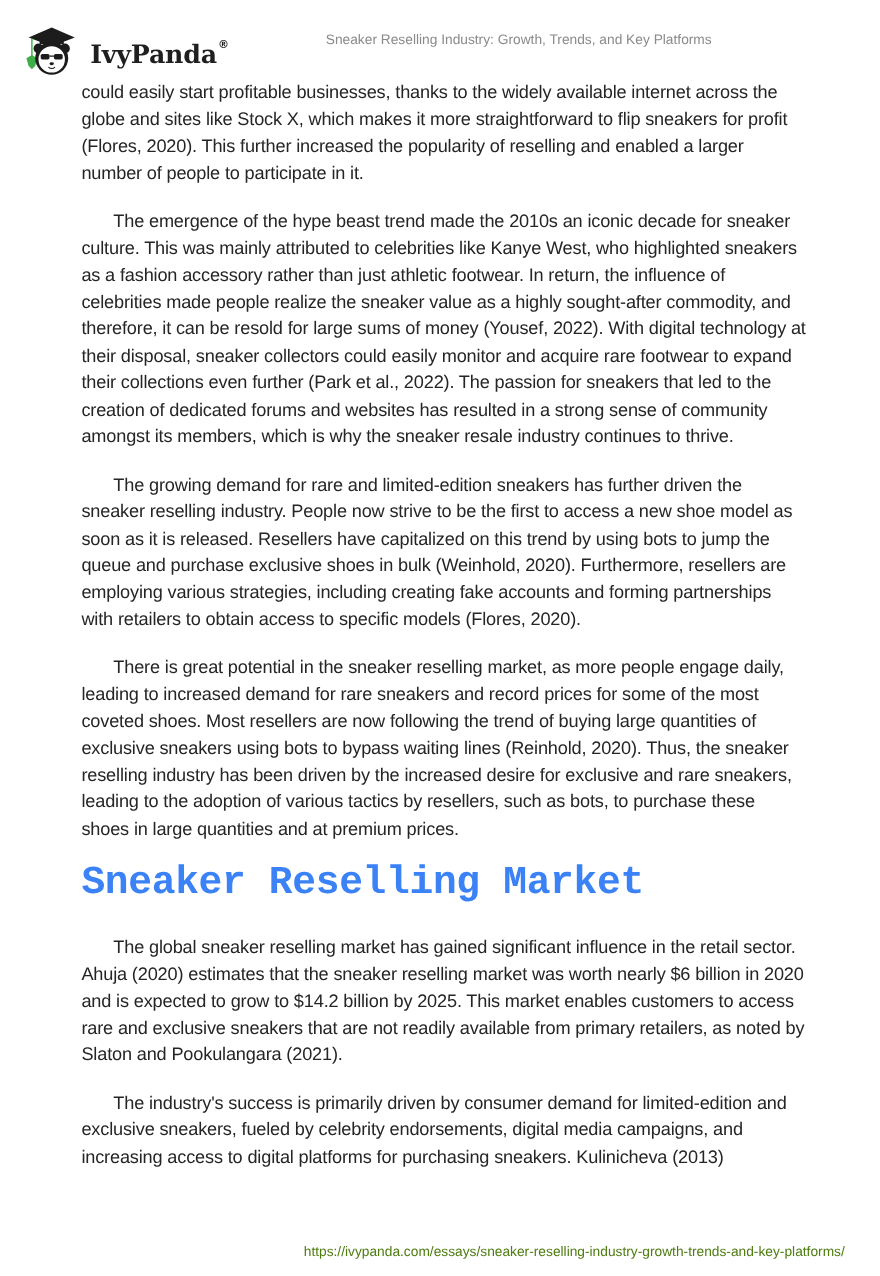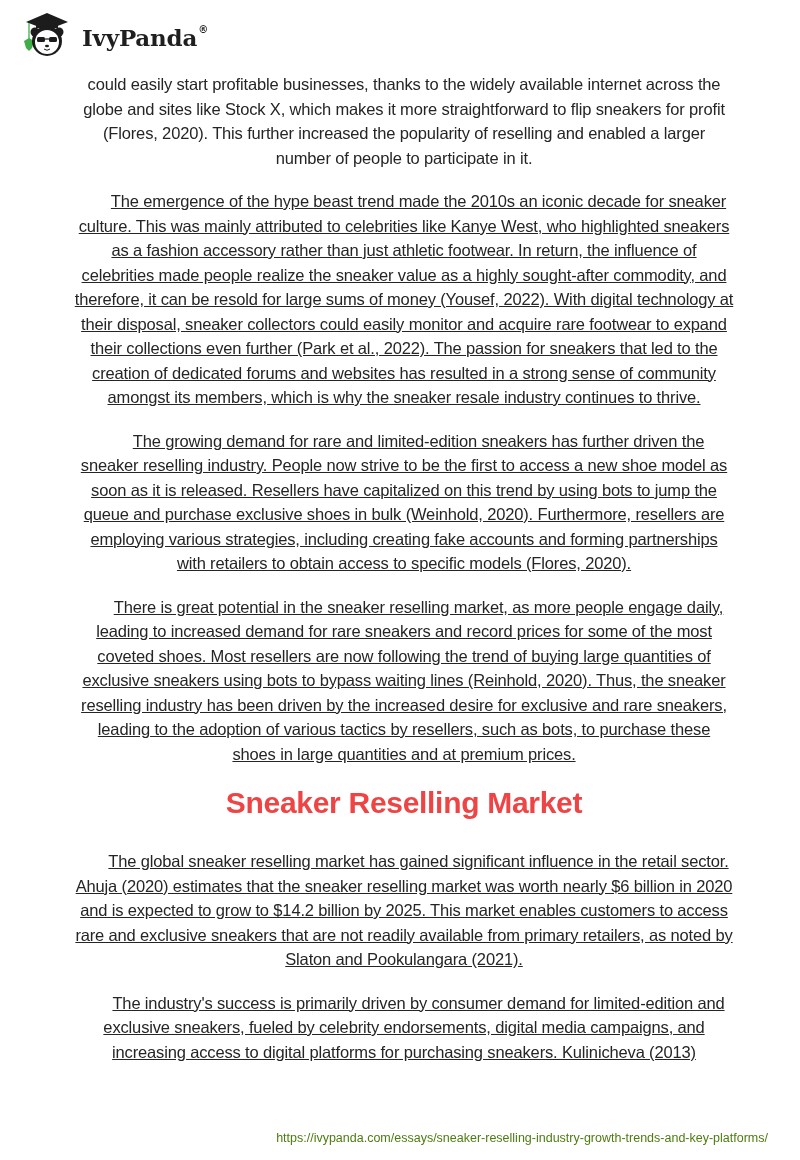--- a/index.html
+++ b/index.html
@@ -9,21 +9,21 @@
       background: #ffffff;
       overflow: hidden;
     }
     body {
       position: relative;
       font-family: "Liberation Sans", sans-serif;
       color: #222222;
     }
     .header {
       position: absolute;
-      left: 0; top: 2px;
+      left: 0; top: 14px;
       width: 680px;
       height: 60px;
     }
     .logo {
       position: absolute;
       left: 18px;
       top: 8px;
       display: flex;
       align-items: center;
     }
@@ -57,38 +57,38 @@
       top: 15px;
       font-size: 12.5px;
       color: #8a8a8a;
       white-space: nowrap;
     }
     .content {
       position: absolute;
       left: 74px;
       top: 72px;
       width: 660px;
-      text-align: center;
     }
     .para {
       font-size: 16.5px;
       line-height: 24.5px;
       color: #252525;
       margin-bottom: 19px;
       letter-spacing: -0.15px;
     }
-    .para.indent { text-indent: 29px; text-decoration: underline; }
+    .para.indent { text-indent: 29px; }
     .section-heading {
-      font-size: 30px;
+      font-size: 36px;
       font-weight: bold;
-      color: #ef4444;
+      color: #3b82f6;
       margin-top: 16px;
       margin-bottom: 28px;
       line-height: 36px;
       letter-spacing: -0.3px;
+      font-family: Liberation Mono, monospace;
     }
     .footer-url {
       position: absolute;
       right: 32px;
       top: 1131px;
       font-size: 12.5px;
       color: #4d7c0f;
       white-space: nowrap;
     }
   </style>
@@ -113,20 +113,21 @@
 
       <rect x="19" y="27" width="8" height="5" rx="1.5" fill="#1c1c1c"></rect>
       <rect x="31" y="27" width="8" height="5" rx="1.5" fill="#1c1c1c"></rect>
       <line x1="27" y1="29" x2="31" y2="29" stroke="#1c1c1c" stroke-width="1.2"></line>
 
       <ellipse cx="29" cy="36" rx="2" ry="1.3" fill="#1c1c1c"></ellipse>
       <path d="M26,39 Q29,41.5 32,39" stroke="#1c1c1c" stroke-width="1" fill="none"></path>
     </svg>
     <span class="logo-text"><span>IvyPanda</span><span class="logo-reg">®</span></span>
   </div>
+  <div class="doc-title">Sneaker Reselling Industry: Growth, Trends, and Key Platforms</div>
 </div>
 
 <div class="content">
   <p class="para">could easily start profitable businesses, thanks to the widely available internet across the globe and sites like Stock X, which makes it more straightforward to flip sneakers for profit (Flores, 2020). This further increased the popularity of reselling and enabled a larger number of people to participate in it.</p>
   <p class="para indent">The emergence of the hype beast trend made the 2010s an iconic decade for sneaker culture. This was mainly attributed to celebrities like Kanye West, who highlighted sneakers as a fashion accessory rather than just athletic footwear. In return, the influence of celebrities made people realize the sneaker value as a highly sought-after commodity, and therefore, it can be resold for large sums of money (Yousef, 2022). With digital technology at their disposal, sneaker collectors could easily monitor and acquire rare footwear to expand their collections even further (Park et al., 2022). The passion for sneakers that led to the creation of dedicated forums and websites has resulted in a strong sense of community amongst its members, which is why the sneaker resale industry continues to thrive.</p>
   <p class="para indent">The growing demand for rare and limited-edition sneakers has further driven the sneaker reselling industry. People now strive to be the first to access a new shoe model as soon as it is released. Resellers have capitalized on this trend by using bots to jump the queue and purchase exclusive shoes in bulk (Weinhold, 2020). Furthermore, resellers are employing various strategies, including creating fake accounts and forming partnerships with retailers to obtain access to specific models (Flores, 2020).</p>
   <p class="para indent">There is great potential in the sneaker reselling market, as more people engage daily, leading to increased demand for rare sneakers and record prices for some of the most coveted shoes. Most resellers are now following the trend of buying large quantities of exclusive sneakers using bots to bypass waiting lines (Reinhold, 2020). Thus, the sneaker reselling industry has been driven by the increased desire for exclusive and rare sneakers, leading to the adoption of various tactics by resellers, such as bots, to purchase these shoes in large quantities and at premium prices.</p>
   <h2 class="section-heading">Sneaker Reselling Market</h2>
   <p class="para indent">The global sneaker reselling market has gained significant influence in the retail sector. Ahuja (2020) estimates that the sneaker reselling market was worth nearly $6 billion in 2020 and is expected to grow to $14.2 billion by 2025. This market enables customers to access rare and exclusive sneakers that are not readily available from primary retailers, as noted by Slaton and Pookulangara (2021).</p>
   <p class="para indent">The industry's success is primarily driven by consumer demand for limited-edition and exclusive sneakers, fueled by celebrity endorsements, digital media campaigns, and increasing access to digital platforms for purchasing sneakers. Kulinicheva (2013)</p>

